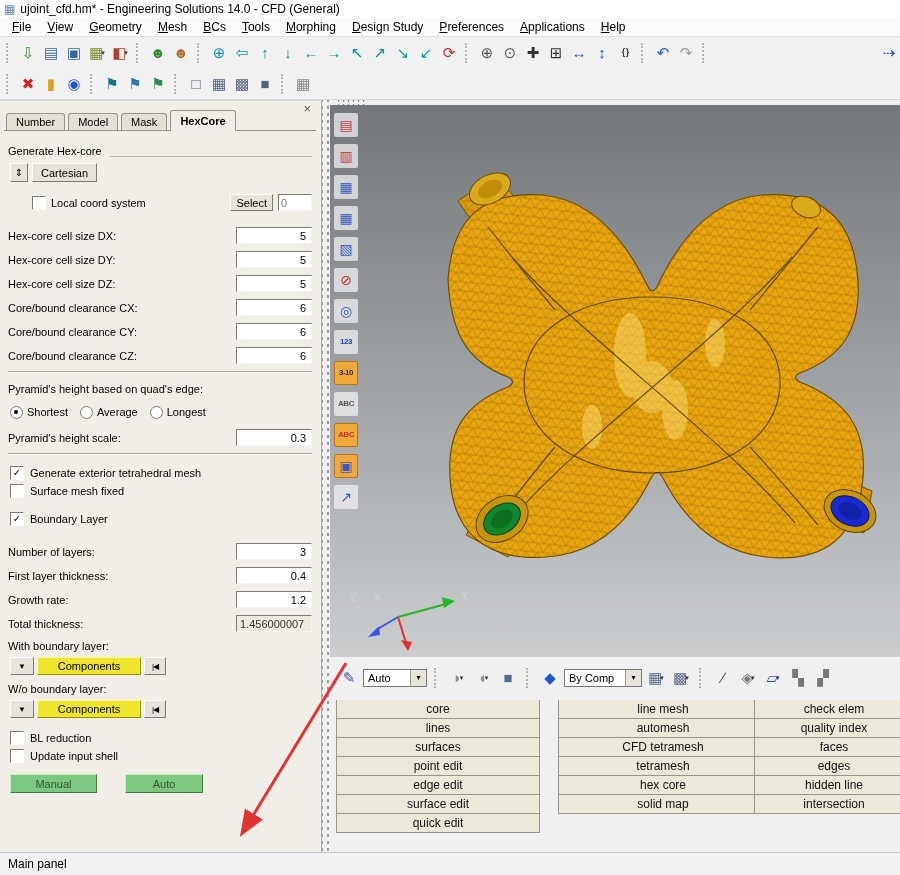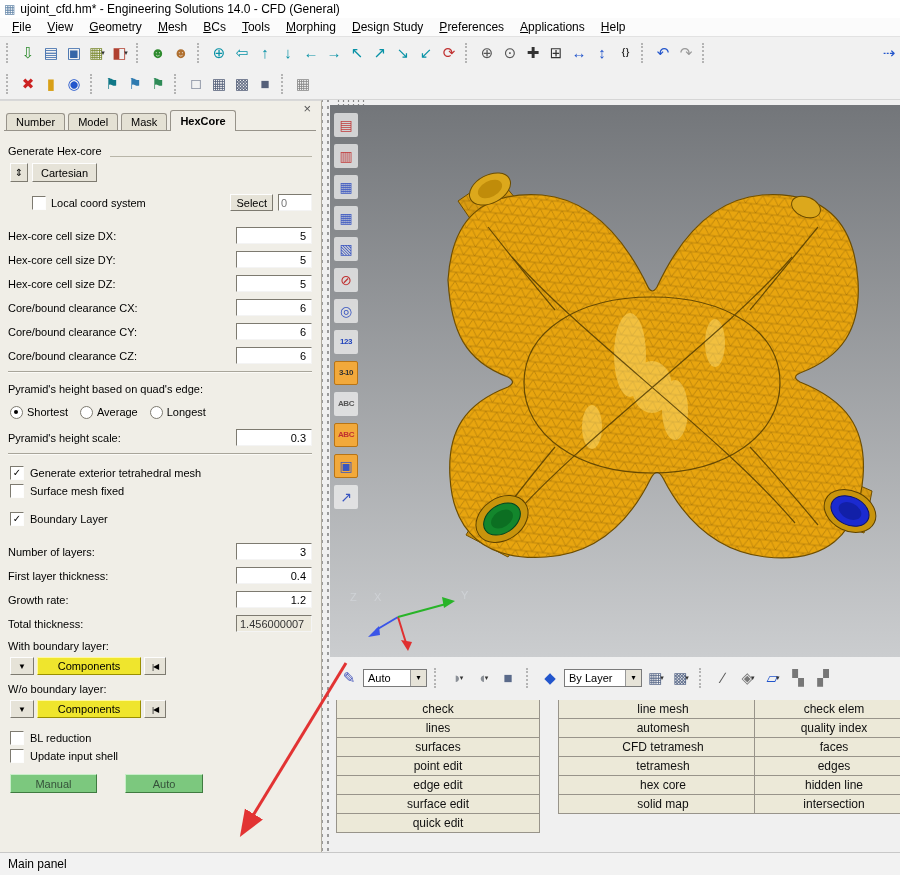--- a/index.html
+++ b/index.html
@@ -424,36 +424,36 @@
         <span class="combo-val">Auto</span>
         <span class="combo-arrow">▾</span>
       </span>
       <span class="tsep"></span>
       <span class="ticon" title="surface-display-icon" style="color: rgb(138, 143, 150);">◗<span class="dd-arrow">▾</span></span>
       <span class="ticon" title="solid-display-icon" style="color: rgb(138, 143, 150);">◖<span class="dd-arrow">▾</span></span>
       <span class="ticon" title="element-cube-icon" style="color: rgb(90, 106, 138);">■</span>
       <span class="tsep"></span>
       <span class="ticon" title="color-mode-icon" style="color: rgb(34, 85, 204);">◆</span>
       <span class="combo" style="width: 78px;">
-        <span class="combo-val">By Layer</span>
+        <span class="combo-val">By Comp</span>
         <span class="combo-arrow">▾</span>
       </span>
       <span class="ticon" title="mesh-style-icon" style="color: rgb(90, 106, 138);">▦<span class="dd-arrow">▾</span></span>
       <span class="ticon" title="shaded-style-icon" style="color: rgb(90, 106, 138);">▩<span class="dd-arrow">▾</span></span>
       <span class="tsep"></span>
       <span class="ticon" title="feature-line-icon" style="color: rgb(85, 85, 85);">∕</span>
       <span class="ticon" title="shrink-elements-icon" style="color: rgb(119, 119, 119);">◈<span class="dd-arrow">▾</span></span>
       <span class="ticon" title="plate-thickness-icon" style="color: rgb(34, 85, 204);">▱<span class="dd-arrow">▾</span></span>
       <span class="ticon" title="grid-a-icon" style="color: rgb(119, 119, 119);">▚</span>
       <span class="ticon" title="grid-b-icon" style="color: rgb(119, 119, 119);">▞</span>
     </div>
 
   <div class="pgrid">
     <div class="gcol" id="grid-col1">
-        <div class="gcell">check</div>
+        <div class="gcell">core</div>
         <div class="gcell">lines</div>
         <div class="gcell">surfaces</div>
         <div class="gcell">point edit</div>
         <div class="gcell">edge edit</div>
         <div class="gcell">surface edit</div>
         <div class="gcell">quick edit</div>
       </div>
     <div class="gcol" id="grid-col2">
         <div class="gcell">line mesh</div>
         <div class="gcell">automesh</div>

